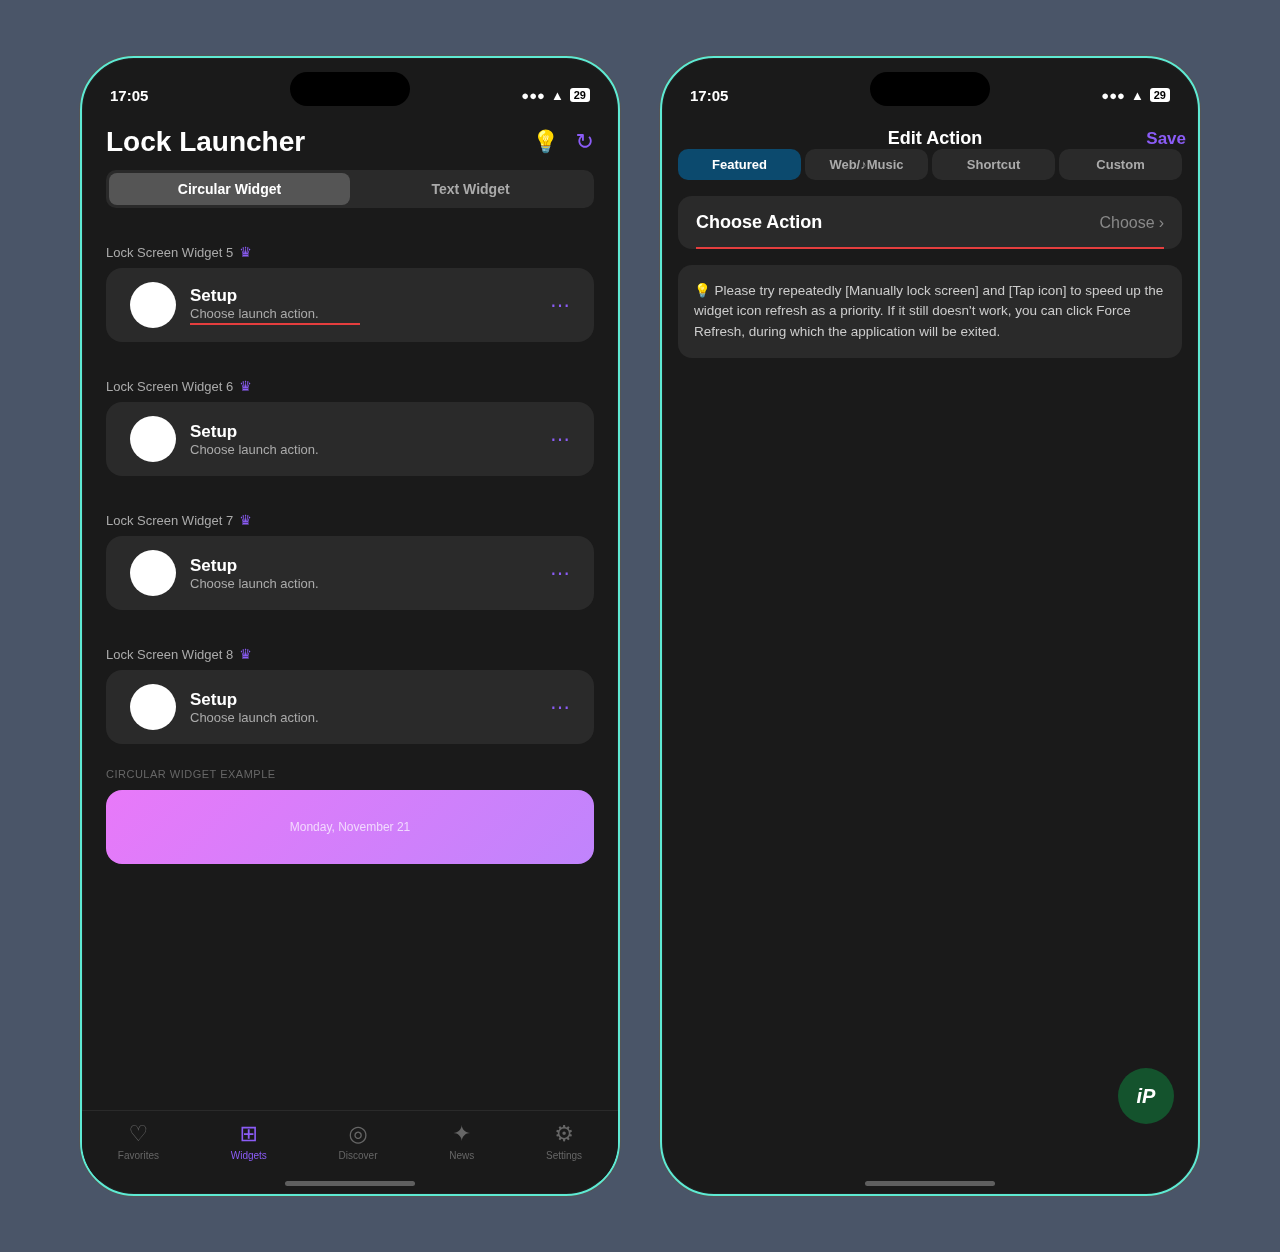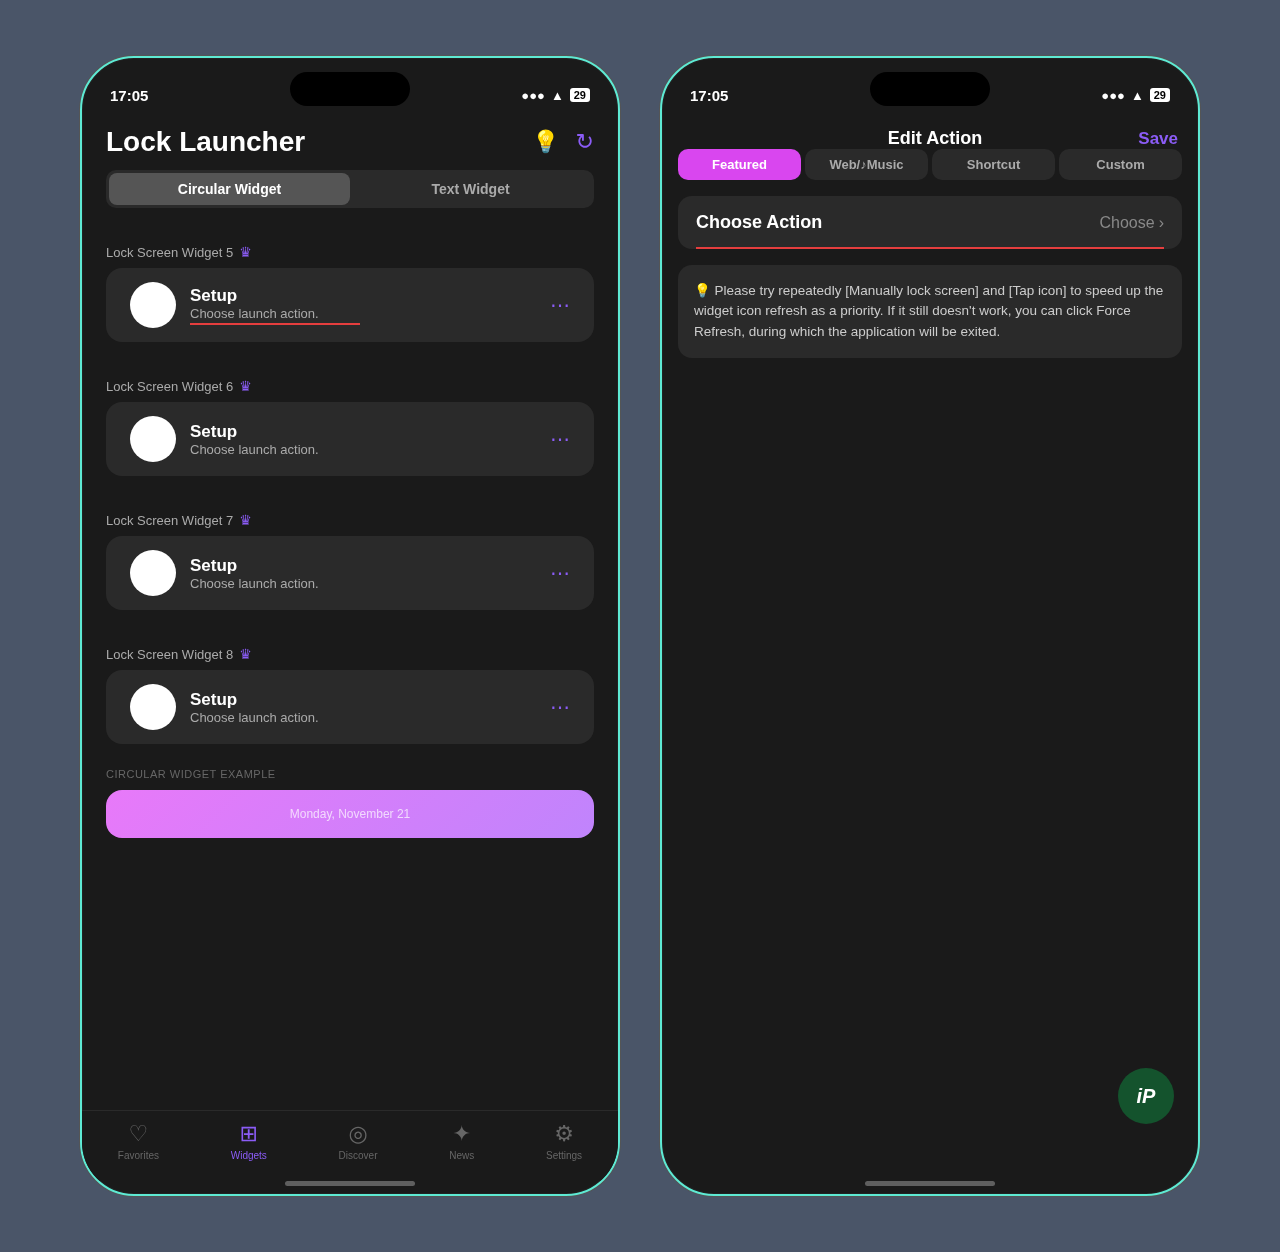--- a/index.html
+++ b/index.html
@@ -205,21 +205,21 @@
     .example-label {
       color: #666;
       font-size: 11px;
       letter-spacing: 0.5px;
       margin-bottom: 10px;
     }
 
     .example-preview {
       background: linear-gradient(135deg, #e879f9, #c084fc);
       border-radius: 16px;
-      height: 48px;
+      height: 74px;
       display: flex;
       align-items: center;
       justify-content: center;
       color: rgba(255,255,255,0.6);
       font-size: 14px;
       overflow: hidden;
     }
 
     
     .tab-bar {
@@ -278,21 +278,21 @@
     }
 
     .phone2 .edit-title {
       color: #fff;
       font-size: 18px;
       font-weight: 700;
     }
 
     .phone2 .save-btn {
       position: absolute;
-      right: 20px;
+      right: 12px;
       color: #8b5cf6;
       font-size: 17px;
       font-weight: 600;
       cursor: pointer;
     }
 
     .tab-pills {
       display: flex;
       margin: 0 16px 16px;
       gap: 4px;
@@ -302,21 +302,21 @@
       flex: 1;
       padding: 8px 4px;
       text-align: center;
       border-radius: 10px;
       font-size: 13px;
       font-weight: 600;
       cursor: pointer;
     }
 
     .tab-pill.active {
-      background: #d946ef;
+      background: #0c4a6e;
       color: #fff;
     }
 
     .tab-pill.inactive {
       background: #2a2a2a;
       color: #aaa;
     }
 
     .action-row {
       margin: 0 16px;

